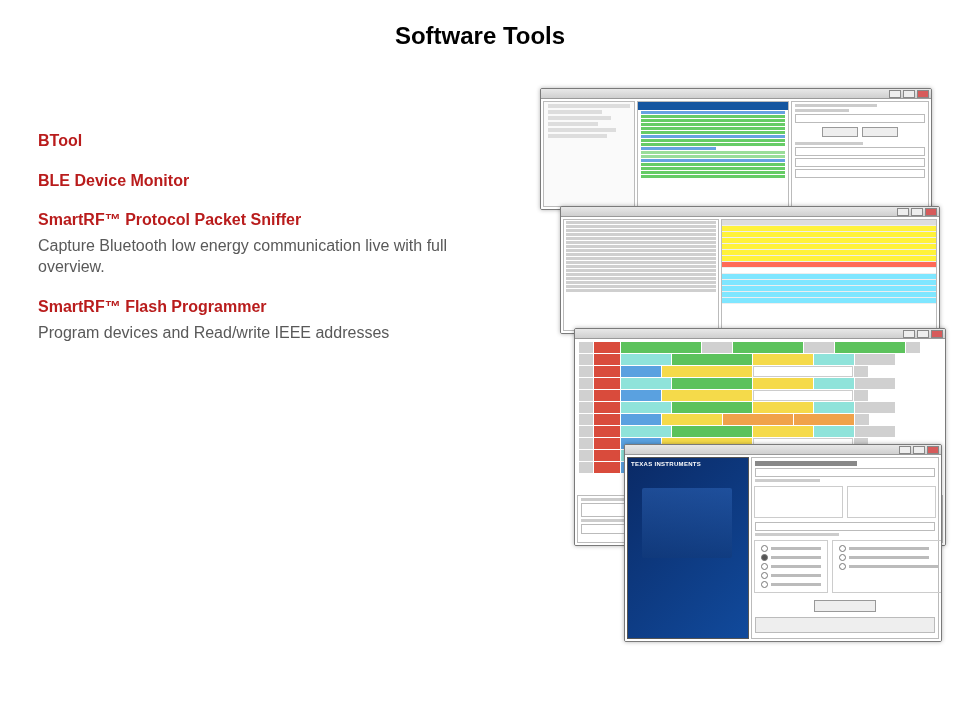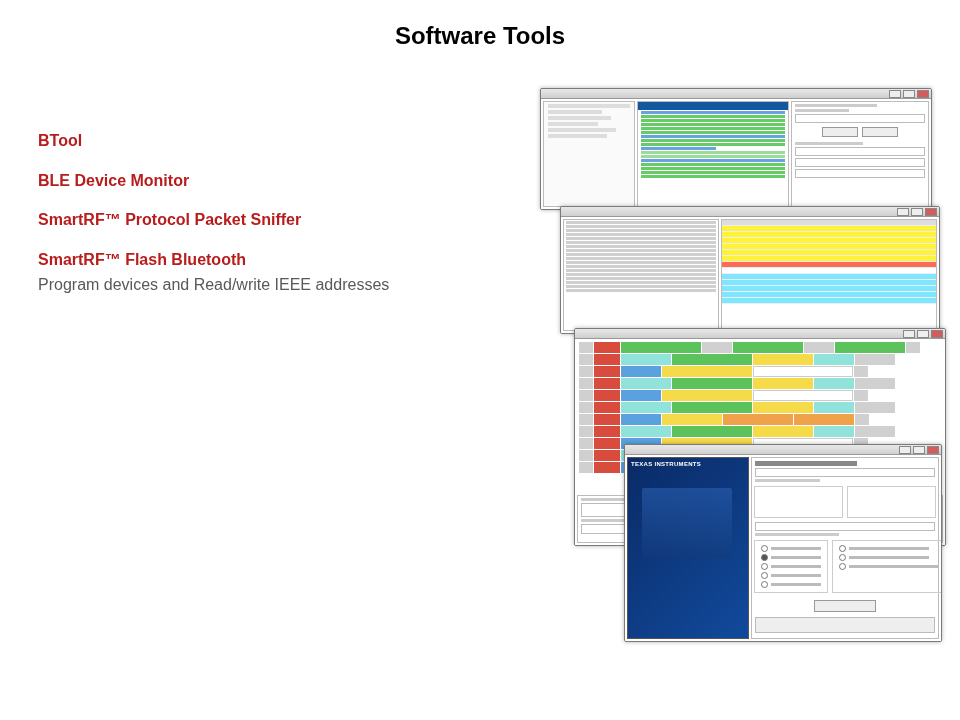--- a/index.html
+++ b/index.html
@@ -131,22 +131,23 @@
 
   <div class="title">Software Tools</div>
 
   <div class="textcol">
 
     <p class="tool-title">BTool</p>
 
     <p class="tool-title">BLE Device Monitor</p>
 
     <p class="tool-title">SmartRF™ Protocol Packet Sniffer</p>
-
-    <p class="tool-title">SmartRF™ Flash Bluetooth</p>
+    <p class="tool-desc">Capture Bluetooth low energy communication live with full overview.</p>
+
+    <p class="tool-title">SmartRF™ Flash Programmer</p>
     <p class="tool-desc">Program devices and Read/write IEEE addresses</p>
 
   </div>
 
   <div class="shots">
 
     <div class="win w1" style="left:0px; top:0px; width:390px; height:120px;" title="BTool - Bluetooth Low Energy PC Application">
       <div class="titlebar">
         <div class="tb-btn"></div>
         <div class="tb-btn"></div>

